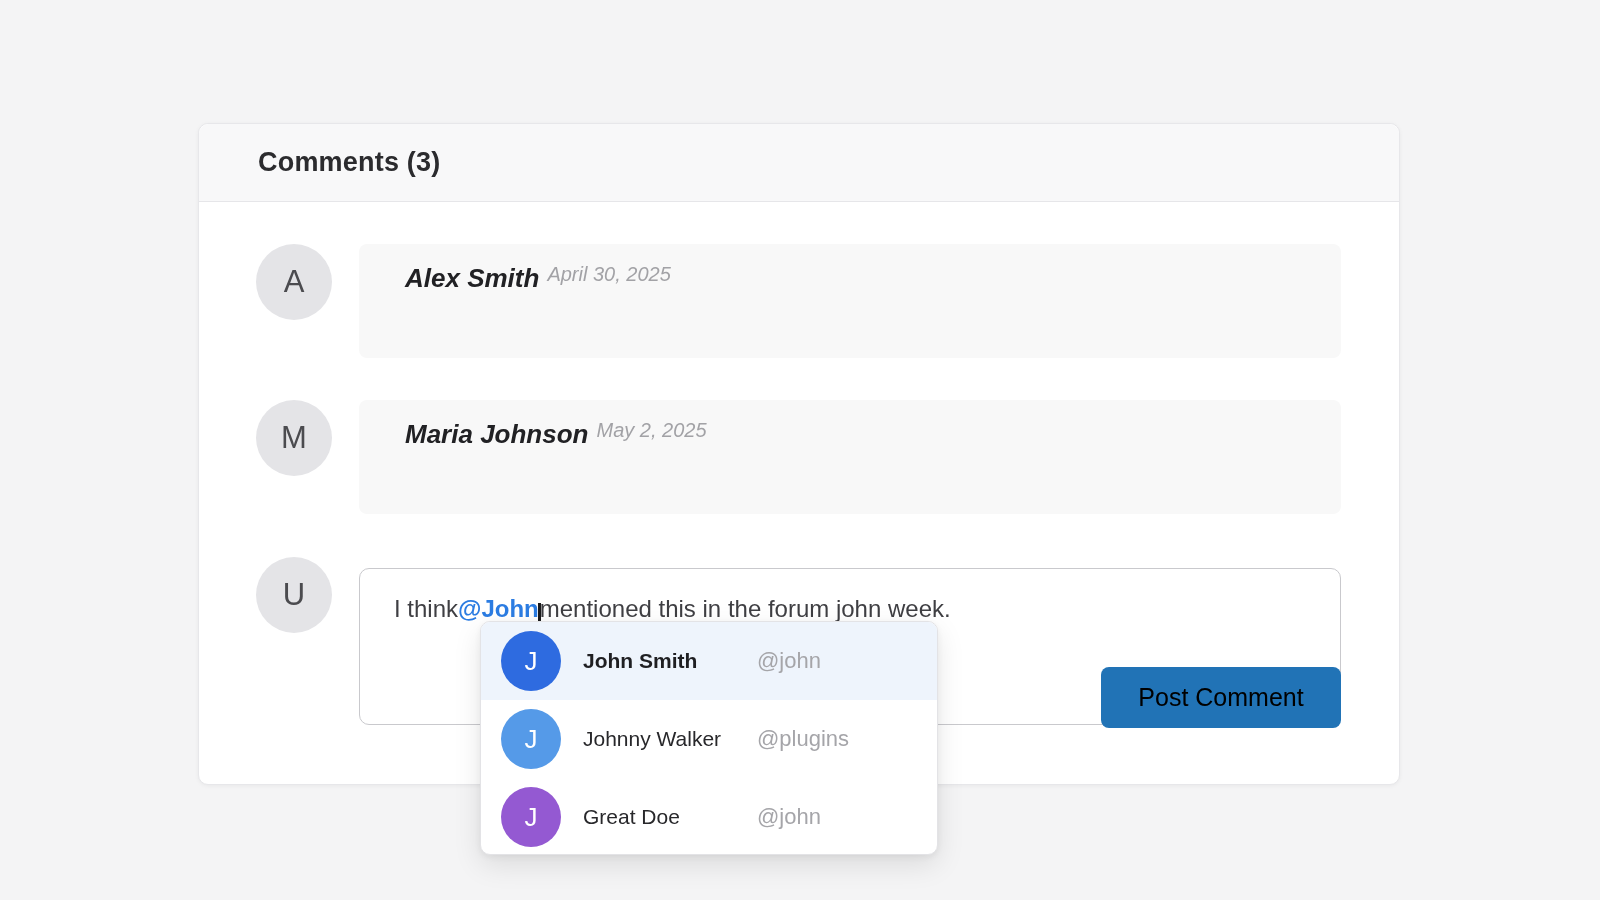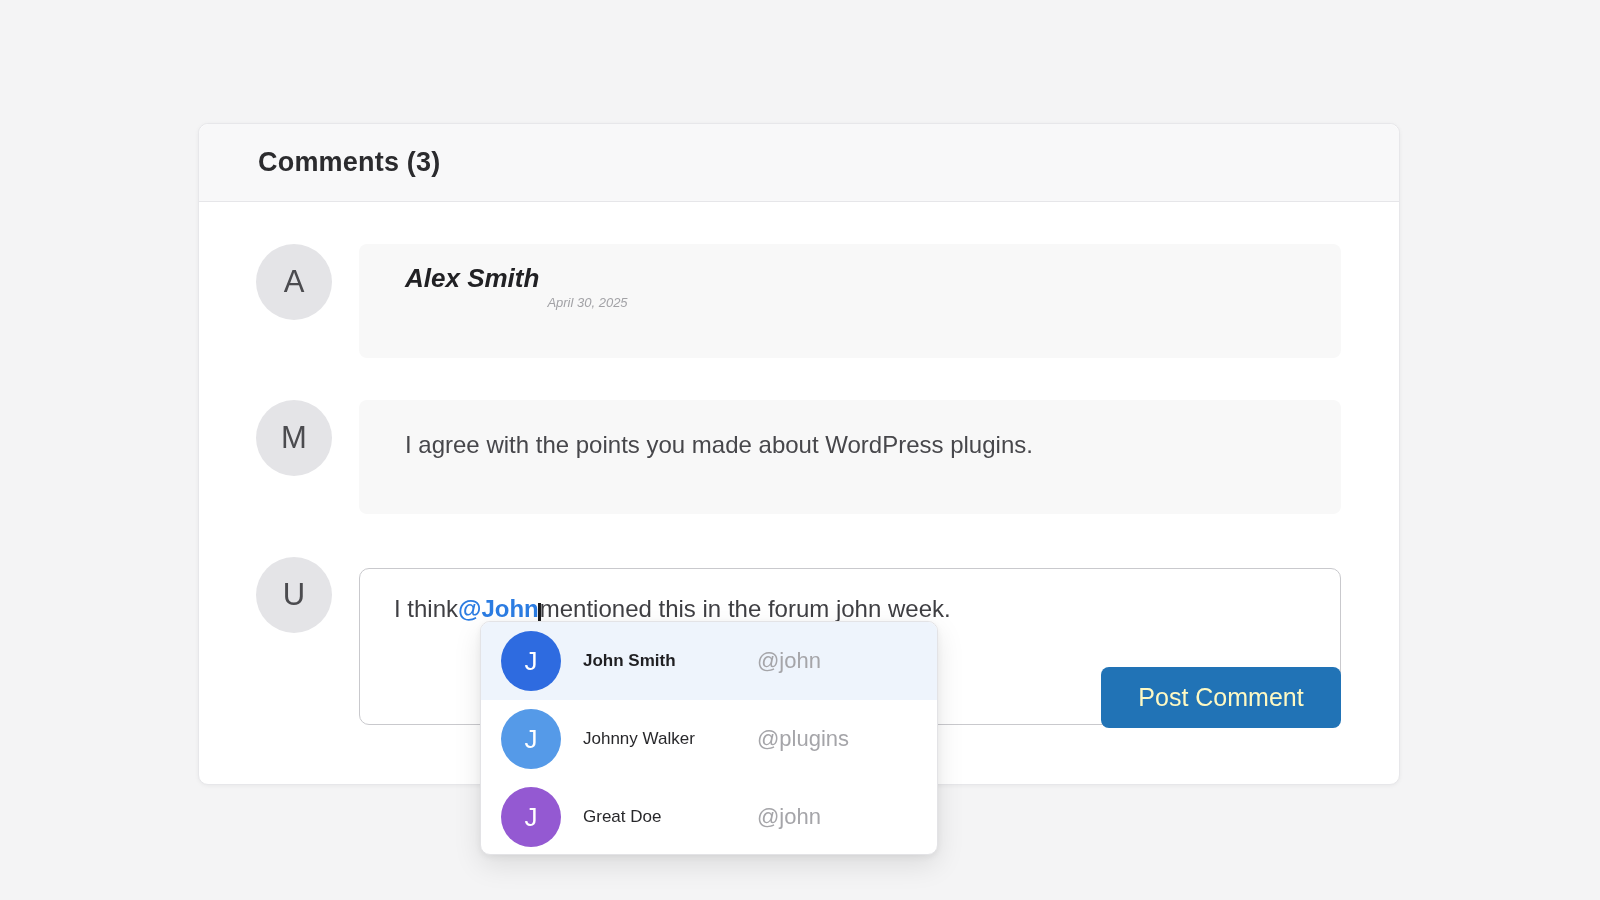--- a/index.html
+++ b/index.html
@@ -61,24 +61,23 @@
     border-radius: 8px;
     padding: 19px 24px 22px 46px;
   }
   .comment-head { display: flex; align-items: flex-start; font-style: italic; }
   .comment-name {
     font-size: 26px;
     font-weight: 700;
     color: #212124;
   }
   .comment-date {
-    font-size: 13px;
+    font-size: 20px;
     color: #a2a2a6;
     margin-left: 8px;
-    margin-top: 32px;
   }
   .comment-text {
     margin-top: 9px;
     font-size: 24px;
     color: #47474b;
     line-height: 34px;
   }
   
   .composer-avatar { position: absolute; left: 57px; top: 433px; }
   .comment-input {
@@ -101,21 +100,21 @@
     margin: 0 -1px;
     vertical-align: middle;
     transform: translateY(9px);
   }
   .post-btn {
     position: absolute;
     left: 902px; top: 543px;
     width: 240px; height: 61px;
     border: none;
     border-radius: 8px;
-    color: #fef9c3;
+    color: #000000;
     font-family: "Liberation Sans", "DejaVu Sans", sans-serif;
     font-size: 25px;
     cursor: pointer;
     z-index: 3;
   }
   
   .mention-dropdown {
     position: absolute;
     left: 480px; top: 621px;
     width: 458px; height: 234px;
@@ -140,21 +139,21 @@
     border-radius: 50%;
     color: #ffffff;
     font-size: 26px;
     display: flex;
     align-items: center;
     justify-content: center;
     flex: 0 0 60px;
   }
   .mention-name {
     margin-left: 22px;
-    font-size: 17px;
+    font-size: 21px;
     color: #28282b;
     white-space: nowrap;
   }
   .mention-item.highlighted .mention-name { font-weight: 700; color: #1f1f22; }
   .mention-handle {
     position: absolute;
     left: 276px;
     font-size: 22px;
     color: #a5a5a9;
   }
@@ -173,21 +172,24 @@
       <div class="comment-head">
         <span class="comment-name">Alex Smith</span>
         <span class="comment-date">April 30, 2025</span>
       </div>
     </div>
   </div>
 
   <div class="comment-row row-2">
     <div class="avatar">M</div>
     <div class="comment-bubble">
-      <div class="comment-text">I agree with the points you made about WordPress plugins.</div>
+      <div class="comment-head">
+        <span class="comment-name">Maria Johnson</span>
+        <span class="comment-date">May 2, 2025</span>
+      </div>
     </div>
   </div>
 
   <div class="avatar composer-avatar">U</div>
 
   <div class="comment-input">
     <span>I think</span><span class="mention-token" style="color: rgb(43, 124, 226);">@John</span><span class="caret"></span><span>mentioned this in the forum john week.</span>
   </div>
 
   <button class="post-btn" style="background-color: rgb(33, 115, 182);">Post Comment</button>

